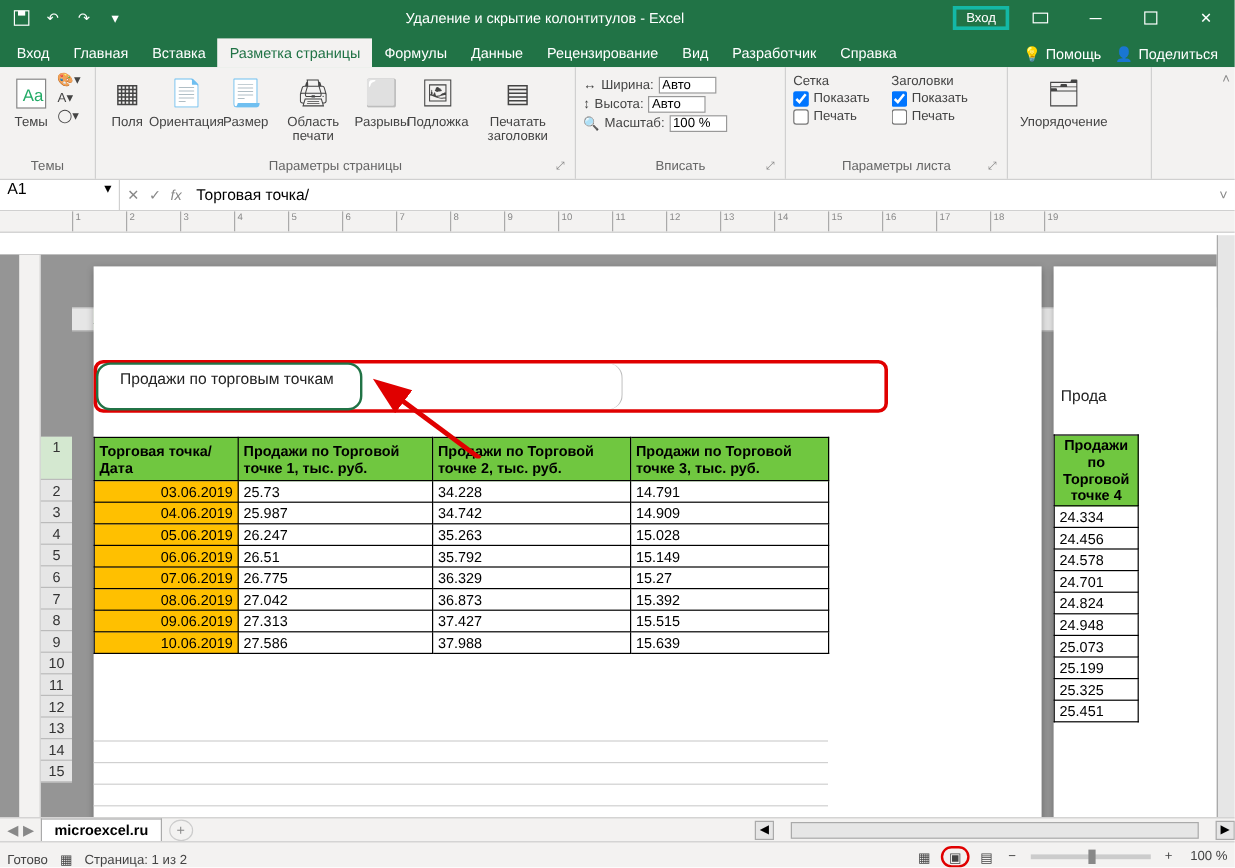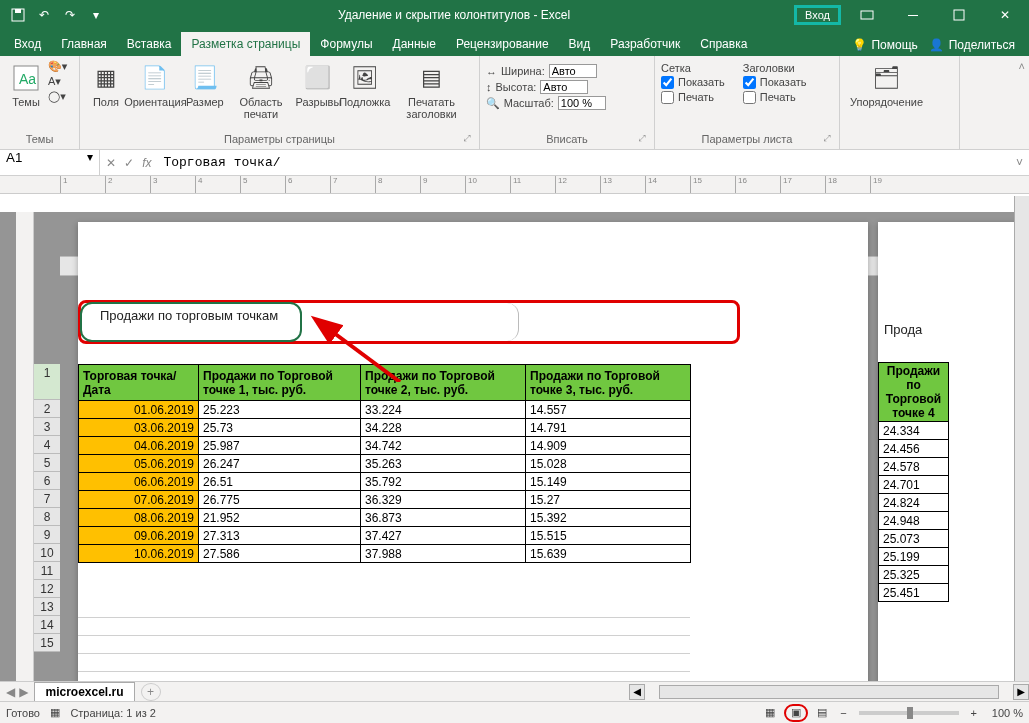--- a/index.html
+++ b/index.html
@@ -35,21 +35,21 @@
 .small-line input { width: 48px; font-size: 11px; border: 1px solid #999; padding: 0 2px; }
 .check { display: flex; gap: 4px; white-space: nowrap; }
 .check input { margin: 0; }
 
 
 .formulabar { height: 26px; border-bottom: 1px solid #d0d0d0; display: flex; align-items: center; font-size: 12px; background: #fff; }
 .namebox { width: 100px; border-right: 1px solid #d0d0d0; padding: 0 6px; height: 100%; display: flex; align-items: flex-start; }
 .namebox input { border: none; width: 100%; outline: none; }
 .fx-btns { display: flex; align-items: center; padding: 0 6px; gap: 8px; color: #888; }
 .fx-input { flex: 1; padding: 0 6px; }
-.fx-input input { border: none; width: 100%; outline: none; font-size: 13px; font-family: Liberation Mono, monospace; }
+.fx-input input { border: none; width: 100%; outline: none; font-size: 13px; }
 
 
 .top-ruler { height: 18px; background: #f3f2f1; border-bottom: 1px solid #ccc; font-size: 8px; color: #888; position: relative; overflow: hidden; }
 .top-ruler .ticks { position: absolute; left: 60px; right: 0; top: 0; bottom: 0; display: flex; }
 .top-ruler .tick { flex: 0 0 45px; border-left: 1px solid #aaa; padding-left: 2px; }
 
 
 .gridarea { position: absolute; top: 212px; left: 0; right: 15px; bottom: 42px; background: #959595; overflow: hidden; }
 .left-ruler { position: absolute; left: 16px; top: 0; width: 18px; bottom: 0; background: #f3f2f1; border-right: 1px solid #ccc; }
 .rowheaders { position: absolute; left: 34px; top: 66px; width: 26px; font-size: 12px; background: #e6e6e6; }
@@ -81,21 +81,21 @@
 
 .sheettabs { position: absolute; bottom: 22px; left: 0; right: 0; height: 20px; background: #f3f2f1; border-top: 1px solid #ccc; display: flex; align-items: center; font-size: 12px; }
 .sheettabs .nav { padding: 0 6px; color: #888; display: flex; gap: 4px; }
 .sheettabs .stab { background: #fff; border: 1px solid #aaa; border-bottom: none; padding: 2px 10px; font-weight: bold; }
 .sheettabs .add { width: 20px; text-align: center; color: #888; cursor: pointer; border: 1px solid #ccc; border-radius: 50%; margin-left: 6px; line-height: 16px; }
 .sheettabs .hscroll { margin-left: auto; display: flex; align-items: center; }
 .sheettabs .hbar { width: 340px; height: 14px; background: #e6e6e6; border: 1px solid #aaa; margin: 0 14px; position: relative; }
 .sheettabs .scrollbtn { width: 16px; height: 16px; border: 1px solid #aaa; background: #e6e6e6; text-align: center; font-size: 10px; line-height: 14px; }
 
 
-.statusbar { position: absolute; bottom: 0; left: 0; right: 0; height: 22px; background: #f3f2f1; border-top: 1px solid #ccc; display: flex; align-items: center; font-size: 11px; color: #444; padding: 0 6px; gap: 10px; }
+.statusbar { position: absolute; bottom: 0; left: 0; right: 0; height: 22px; background: #f3f2f1; border-top: 1px solid #ccc; display: flex; align-items: flex-end; font-size: 11px; color: #444; padding: 0 6px; gap: 10px; }
 .statusbar .right { margin-left: auto; display: flex; align-items: center; gap: 2px; }
 .viewbtn { width: 24px; height: 18px; border: 1px solid transparent; display: flex; align-items: center; justify-content: center; cursor: pointer; }
 .viewbtn.active { border: 2px solid #e00000; border-radius: 10px; }
 .zoomslider { width: 100px; height: 4px; background: #ccc; margin: 0 6px; position: relative; }
 .zoomslider .thumb { position: absolute; left: 48px; top: -4px; width: 6px; height: 12px; background: #888; }
 .dash { width: 10px; border-top: 1px solid #fff; }
 
 svg { display: block; }
 </style>
 </head>
@@ -396,26 +396,20 @@
 
   <table class="data-table" style="top:152px">
     <tbody>
         <tr>
       <th class="col-a" style="height:36px">Торговая точка/ Дата</th>
       <th class="col-b">Продажи по Торговой точке 1, тыс. руб.</th>
       <th class="col-c">Продажи по Торговой точке 2, тыс. руб.</th>
       <th class="col-d">Продажи по Торговой точке 3, тыс. руб.</th>
     </tr>
     <tr>
-          <td class="date col-a">01.06.2019</td>
-          <td>25.223</td>
-          <td>33.224</td>
-          <td>14.557</td>
-        </tr>
-    <tr>
           <td class="date">03.06.2019</td>
           <td>25.73</td>
           <td>34.228</td>
           <td>14.791</td>
         </tr>
     <tr>
           <td class="date">04.06.2019</td>
           <td>25.987</td>
           <td>34.742</td>
           <td>14.909</td>
@@ -433,21 +427,21 @@
           <td>15.149</td>
         </tr>
     <tr>
           <td class="date">07.06.2019</td>
           <td>26.775</td>
           <td>36.329</td>
           <td>15.27</td>
         </tr>
     <tr>
           <td class="date">08.06.2019</td>
-          <td>21.952</td>
+          <td>27.042</td>
           <td>36.873</td>
           <td>15.392</td>
         </tr>
     <tr>
           <td class="date">09.06.2019</td>
           <td>27.313</td>
           <td>37.427</td>
           <td>15.515</td>
         </tr>
     <tr>

